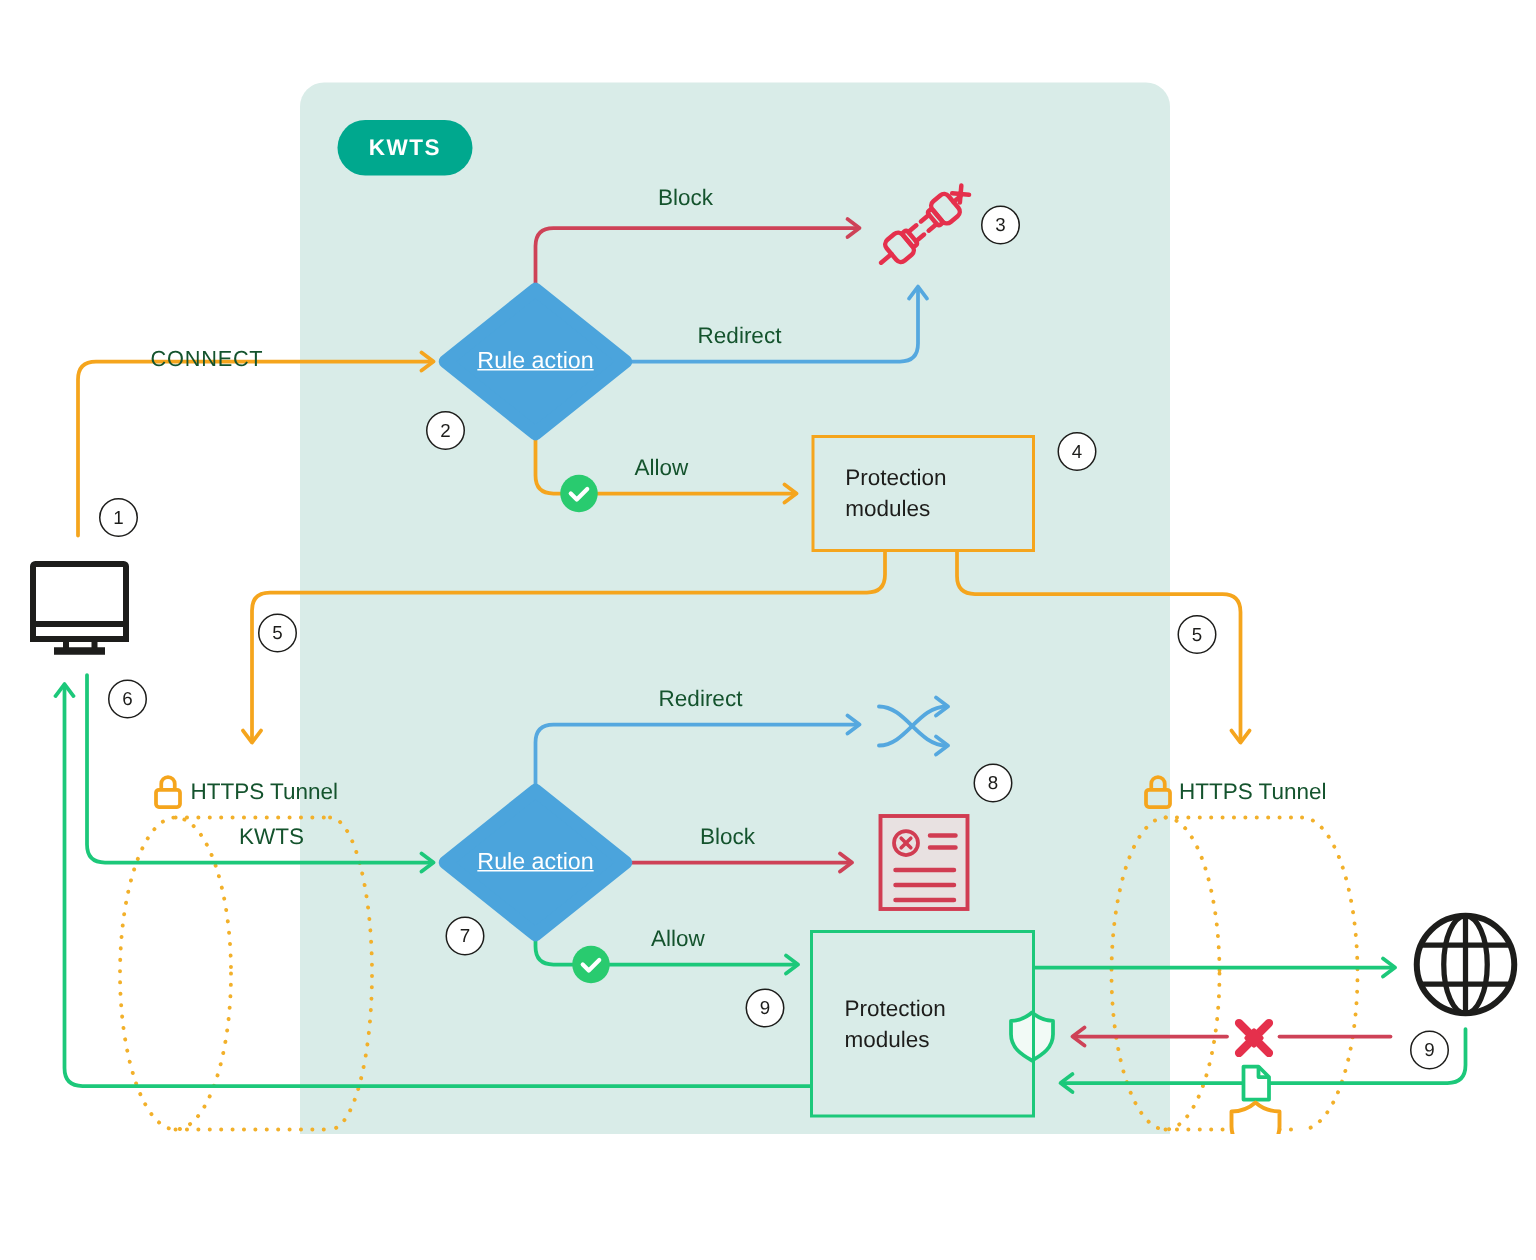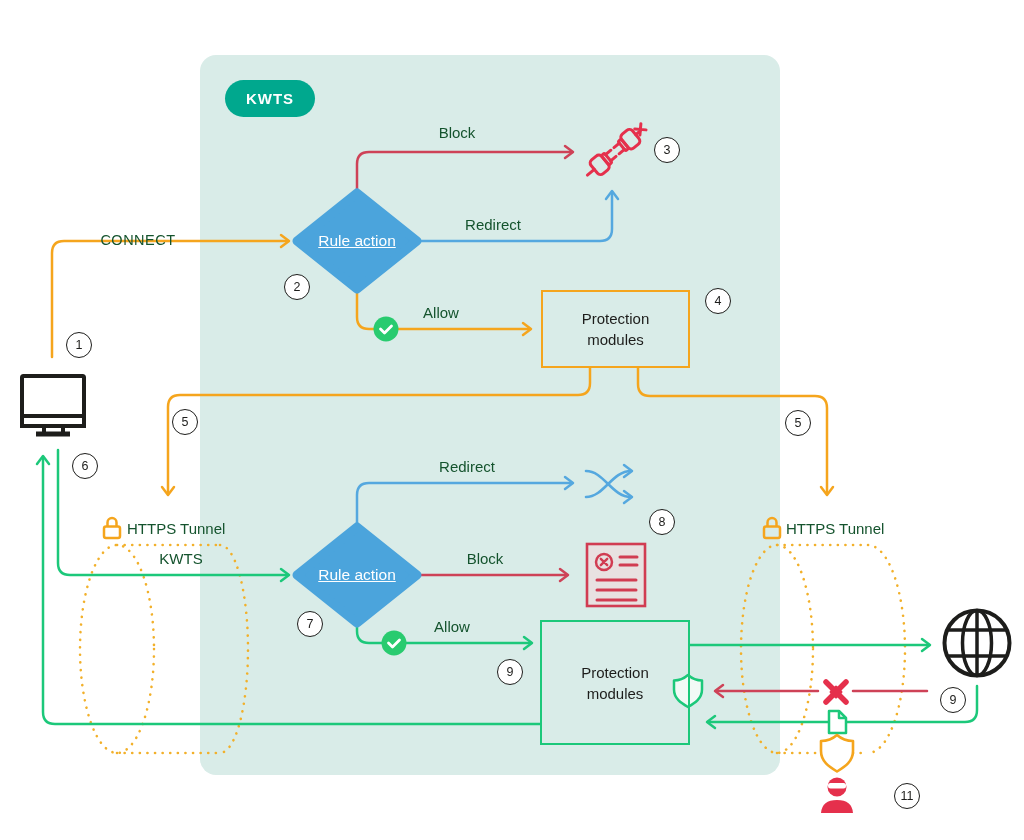--- a/index.html
+++ b/index.html
@@ -1,32 +1,32 @@
 <!DOCTYPE html>
 <html><head>
 <meta charset="utf-8">
 <style>
   html,body{margin:0;padding:0;background:#fff;}
-  #stage{position:relative;width:1024px;height:840px;background:#ffffff;overflow:hidden;
+  #stage{position:relative;width:1024px;height:756px;background:#ffffff;overflow:hidden;
          font-family:"Liberation Sans",sans-serif;color:#1d1d1b;}
   #panel{position:absolute;left:200px;top:55px;width:580px;height:720px;
          background:#d9ece8;border-radius:16px;}
   #diagram-svg{position:absolute;left:0;top:0;width:1024px;height:840px;}
   .label{position:absolute;font-size:15px;color:#14532d;white-space:nowrap;
          transform:translate(-50%,-50%);}
   .label.la{transform:translate(0,-50%);}
   .label.small-caps{font-size:14.5px;letter-spacing:.5px;}
   .dlabel{position:absolute;font-size:15.5px;color:#ffffff;white-space:nowrap;
           transform:translate(-50%,-50%);text-decoration:underline;}
   .num{position:absolute;width:26px;height:26px;box-sizing:border-box;
        border:1.6px solid #1d1d1b;border-radius:50%;background:#fff;
        display:flex;align-items:center;justify-content:center;
        font-size:12.5px;transform:translate(-50%,-50%);}
   .box{position:absolute;box-sizing:border-box;display:flex;align-items:center;
-       justify-content:center;text-align:center;font-size:15px;line-height:1.4;}
+       justify-content:center;text-align:left;font-size:15px;line-height:1.4;}
   .box span{display:block;width:104px;}
   #box-protection-1{left:541px;top:290px;width:149px;height:78px;border:2.5px solid #f5a51d;}
   #box-protection-2{left:540px;top:620px;width:150px;height:125px;border:2.5px solid #1cc87a;}
   #badge{position:absolute;left:225px;top:80px;width:90px;height:37px;border-radius:19px;
          background:#00a88e;color:#fff;font-weight:bold;font-size:15px;letter-spacing:1px;
          display:flex;align-items:center;justify-content:center;}
 </style>
 </head>
 <body>
 

